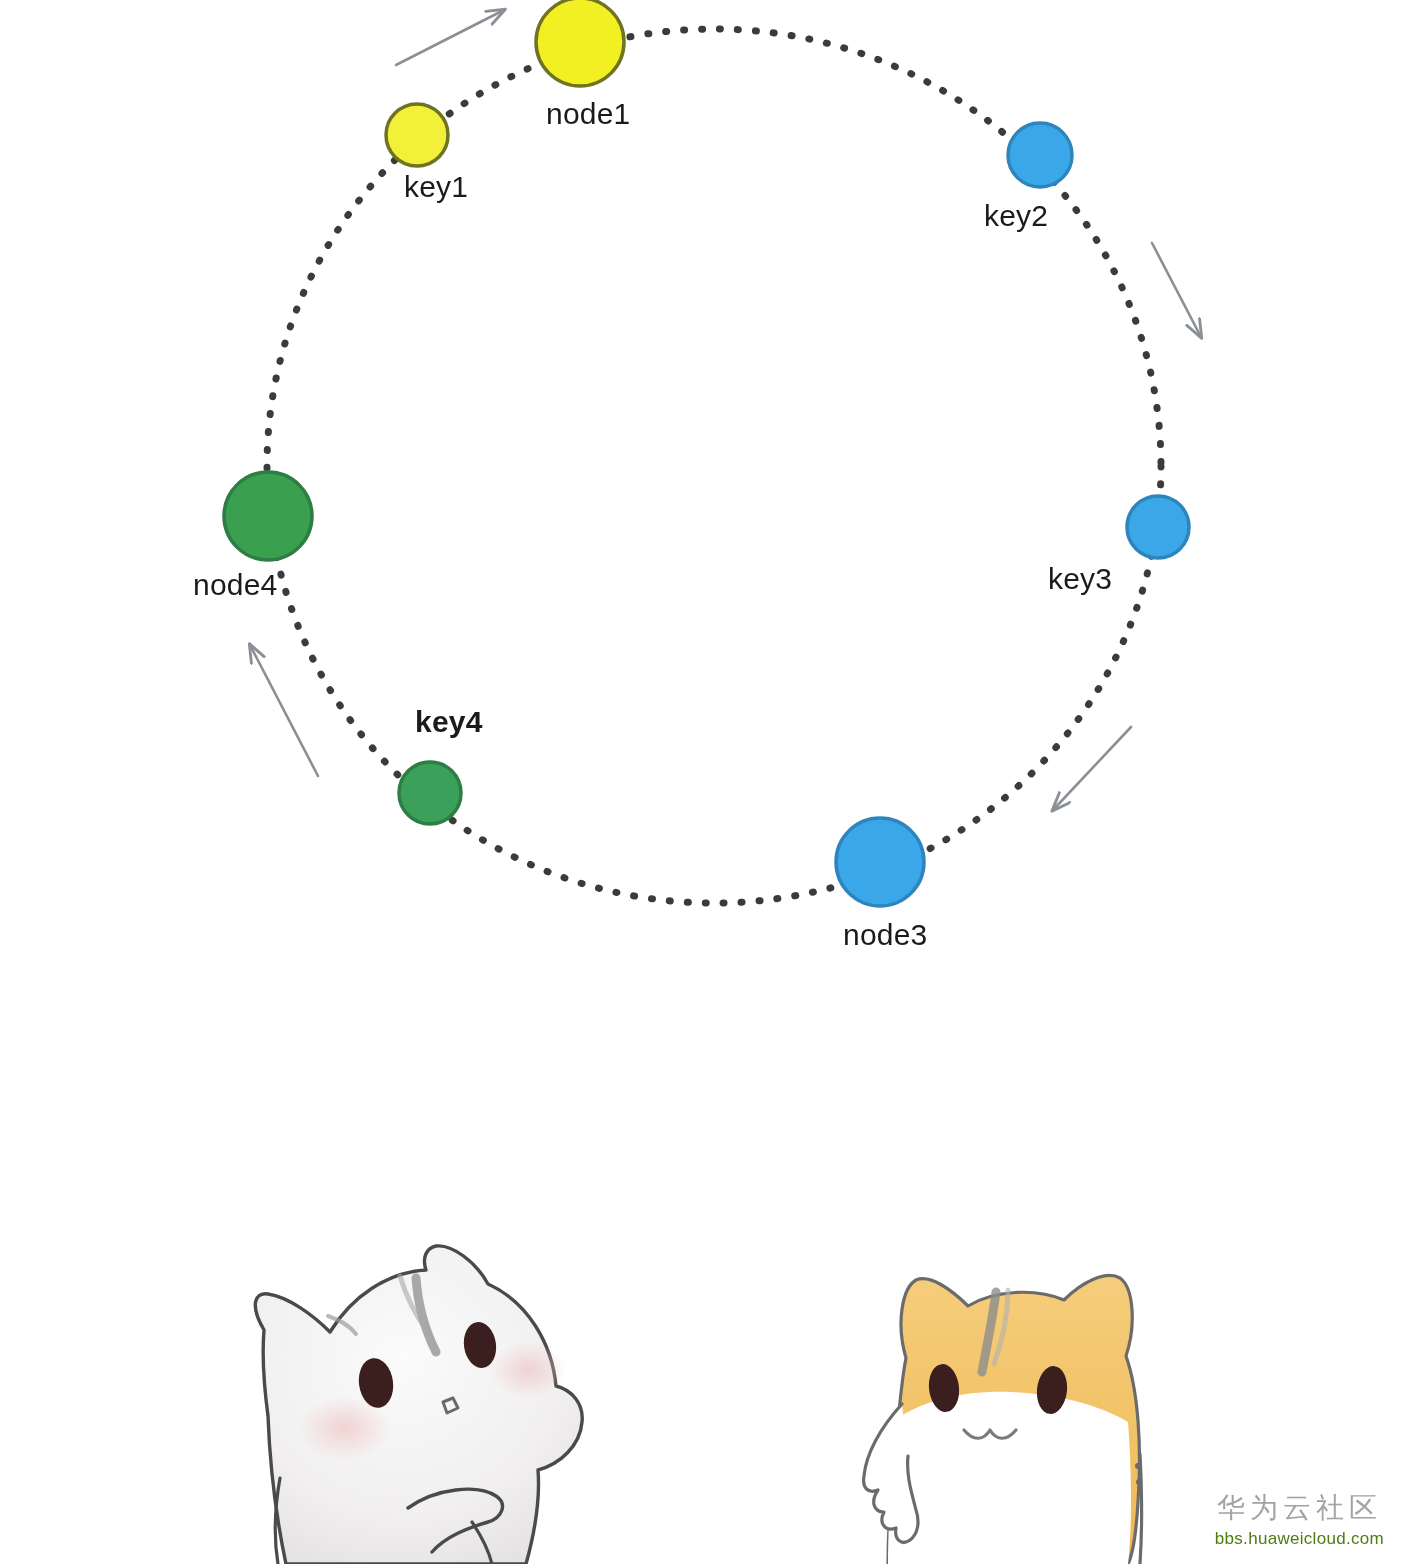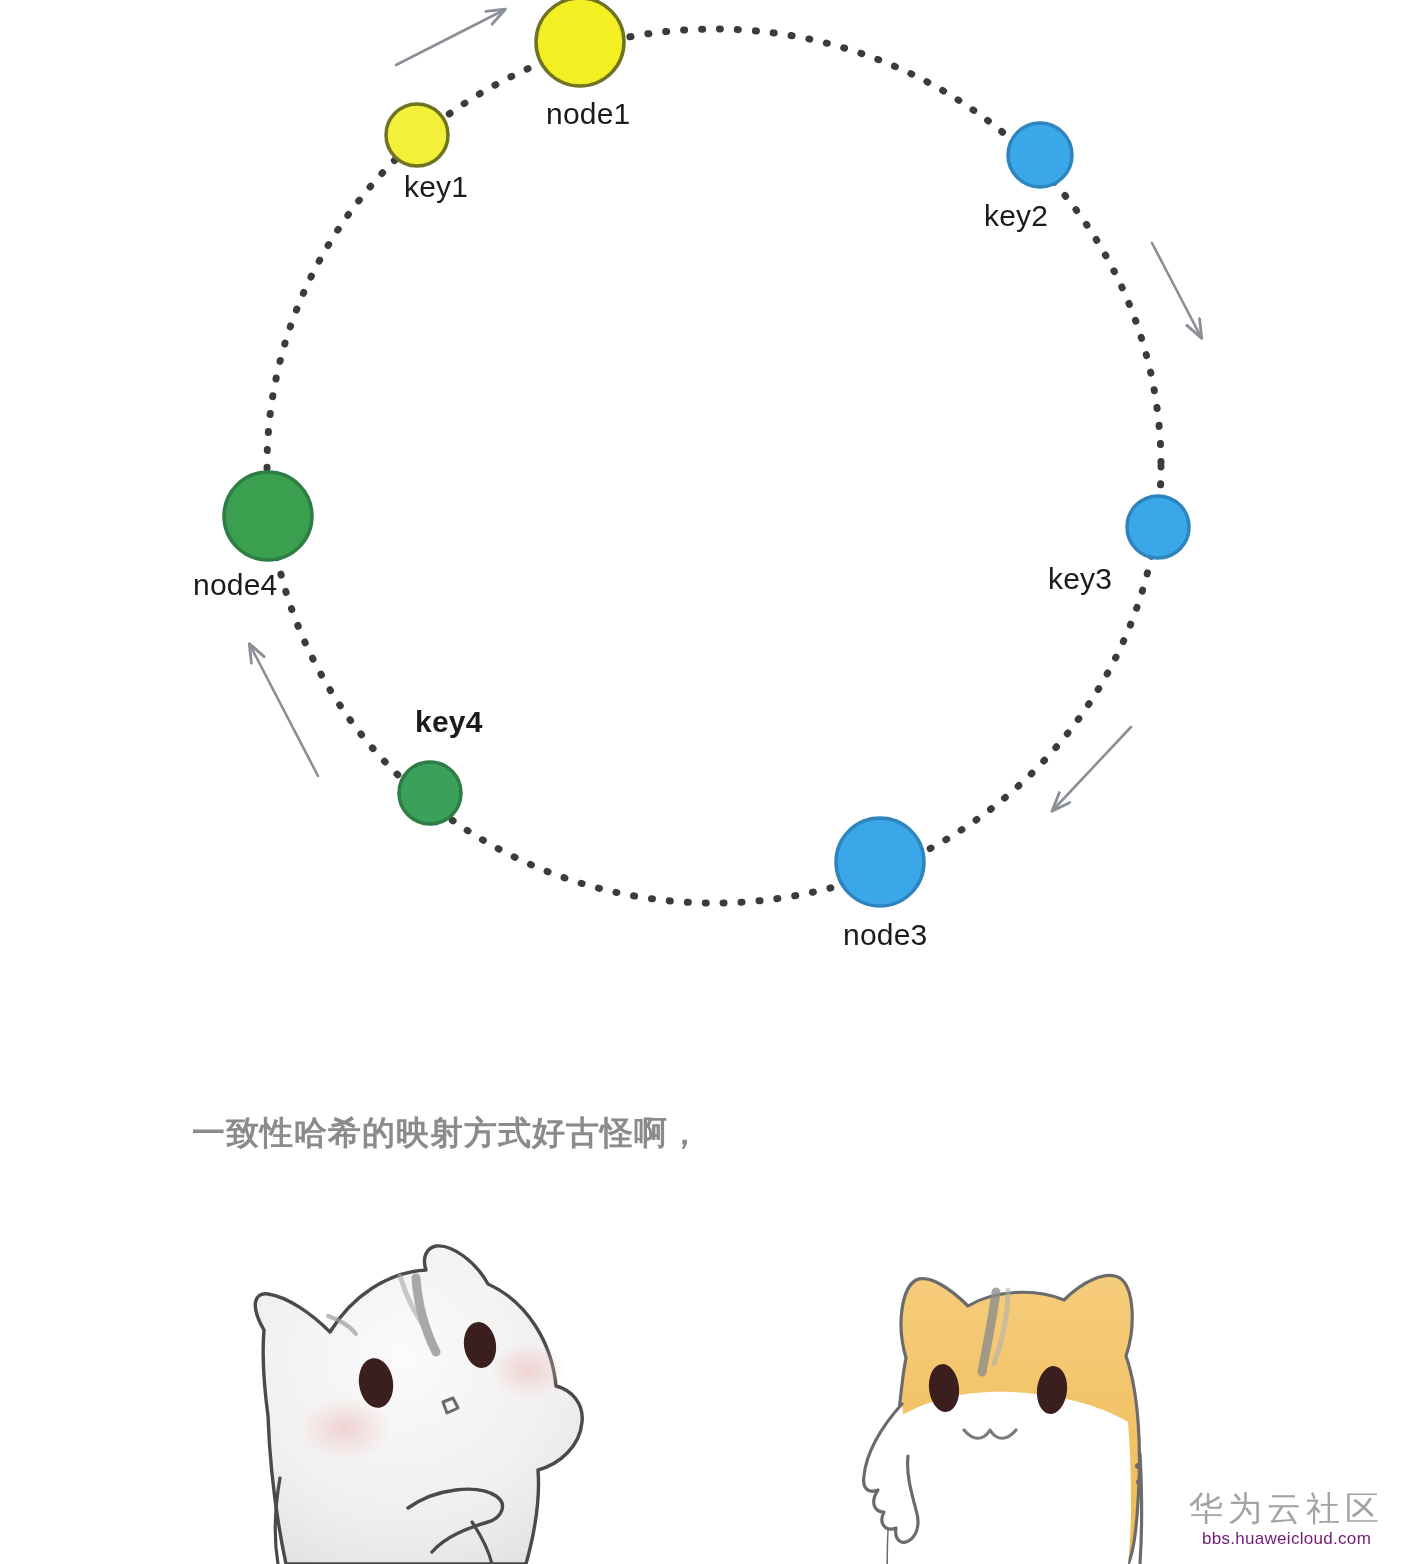--- a/index.html
+++ b/index.html
@@ -84,32 +84,32 @@
   #watermark {
     position: absolute;
     right: 26px;
     bottom: 14px;
     text-align: center;
     color: #a5a5a5;
     user-select: none;
   }
   #watermark .wm-cn {
     font-family: "DejaVu Sans", "Liberation Sans", sans-serif;
-    font-size: 34px;
+    font-size: 28px;
     letter-spacing: 5px;
     line-height: 40px;
     color: #a3a3a3;
     display: block;
   }
   #watermark .wm-url {
     font-family: "Liberation Sans", "DejaVu Sans", sans-serif;
     font-size: 17px;
     letter-spacing: 0.3px;
     line-height: 22px;
-    color: #701a75;
+    color: #4d7c0f;
     display: block;
   }
 </style>
 </head>
 <body>
 
 <div id="stage">
 
   <div id="ring-diagram">
 
@@ -145,21 +145,20 @@
         <div class="node-label" style="left: 404px; top: 172px;">key1</div>
         <div class="node-label" style="left: 984px; top: 201px;">key2</div>
         <div class="node-label" style="left: 1048px; top: 564px;">key3</div>
         <div class="node-label" style="left: 843px; top: 920px;">node3</div>
         <div class="node-label" style="left: 415px; top: 707px; font-weight: bold;">key4</div>
         <div class="node-label" style="left: 173px; top: 570px; margin-left: 20px;">node4</div>
       </div>
   </div>
 
   <div id="caption">
-    <span class="caption-line">一致性哈希的映射方式好古怪啊，</span>
   </div>
 
   <div id="mascots">
 
     <svg class="mascot" id="mascot-grey" viewBox="0 0 360 324" xmlns="http://www.w3.org/2000/svg">
       <defs>
         <radialGradient id="greyFur" cx="45%" cy="35%" r="75%">
           <stop offset="0%" stop-color="#fbfbfb"></stop>
           <stop offset="65%" stop-color="#f1efef"></stop>
           <stop offset="100%" stop-color="#e3e1e1"></stop>

